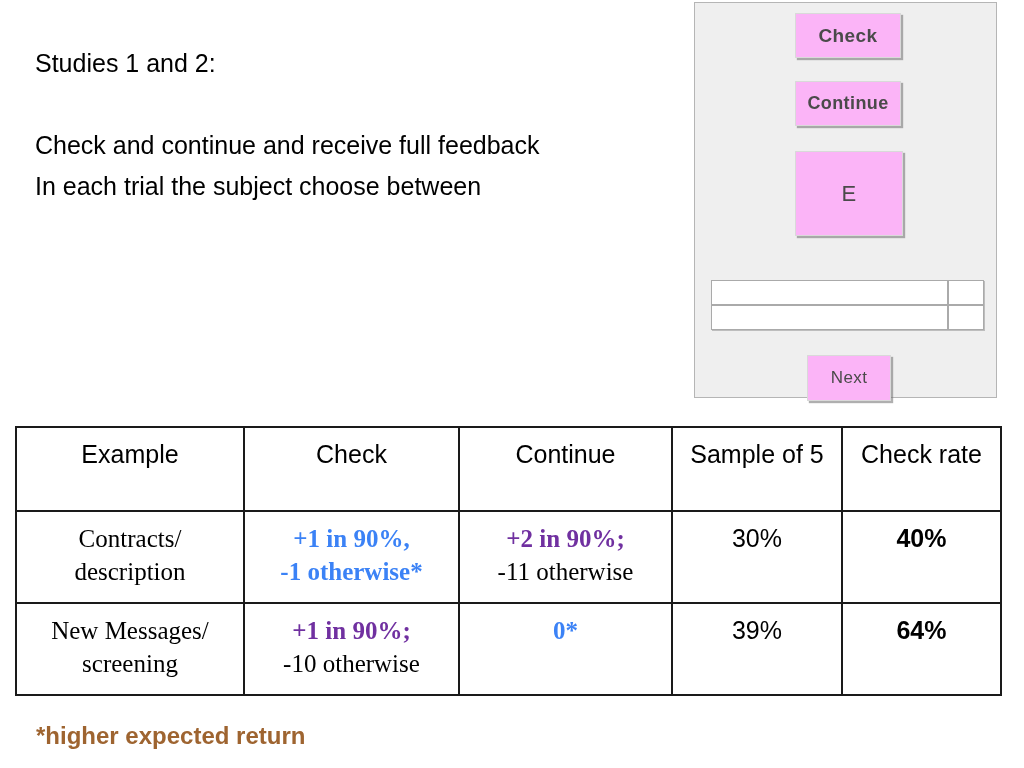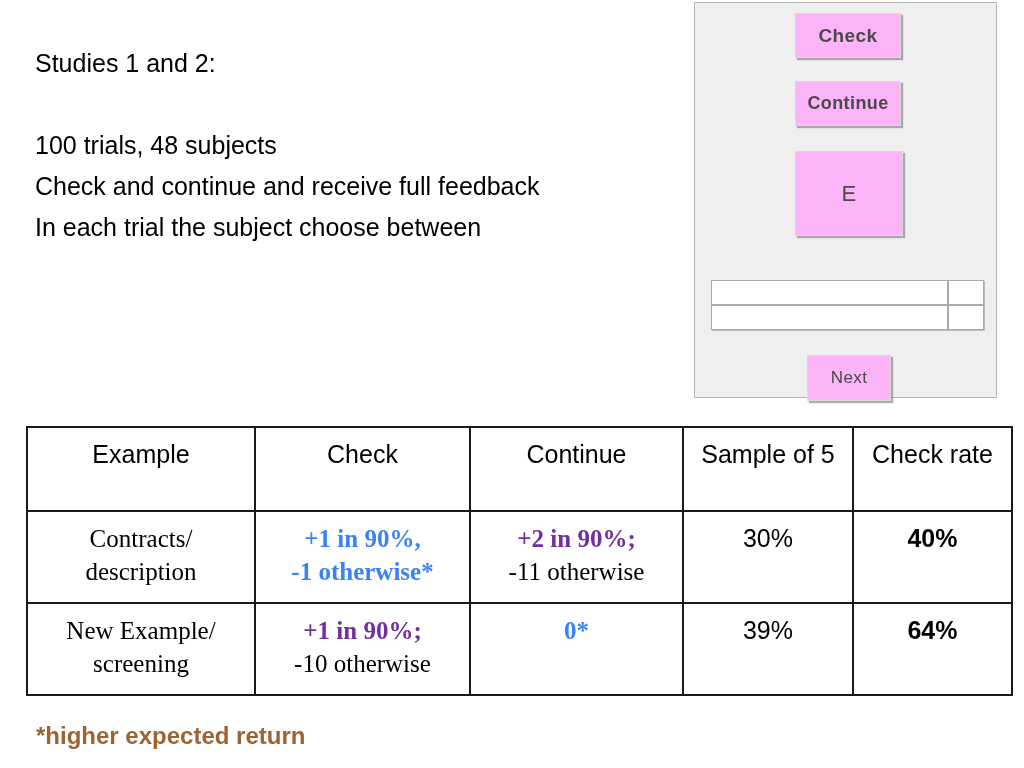--- a/index.html
+++ b/index.html
@@ -111,21 +111,21 @@
     width: 36px;
     background: #ffffff;
     border: 1px solid #aaaaaa;
     box-sizing: border-box;
     box-shadow: 1px 1px 0 rgba(140,140,140,0.5);
   }
 
   
   #results-table {
     position: absolute;
-    left: 26px;
+    left: 15px;
     top: 426px;
     width: 985px;
     border-collapse: collapse;
     table-layout: fixed;
   }
   #results-table td {
     border: 2px solid #1a1a1a;
     text-align: center;
     vertical-align: top;
     padding: 10px 4px 0 4px;
@@ -160,21 +160,20 @@
     color: #9e6430;
     text-align: right;
   }
 </style>
 </head>
 <body>
 
 <div id="intro-block">
   <div class="intro-line">Studies 1 and 2:</div>
   <div class="intro-gap"></div>
-  <div class="intro-line">100 trials, 48 subjects</div>
   <div class="intro-line">Check and continue and receive full feedback</div>
   <div class="intro-line">In each trial the subject choose between</div>
 </div>
 
 <div id="experiment-panel">
 
   <div class="pink-btn" id="btn-check">Check</div>
 
   <div class="pink-btn" id="btn-continue">Continue</div>
 
@@ -223,21 +222,21 @@
       <td>
         <span class="cell-line txt-purple">+2 in 90%;</span>
         <span class="cell-line">-11 otherwise</span>
       </td>
       <td>30%</td>
       <td class="txt-black-bold">40%</td>
     </tr>
 
     <tr class="data-row">
       <td>
-        <span class="cell-line">New Example/</span>
+        <span class="cell-line">New Messages/</span>
         <span class="cell-line">screening</span>
       </td>
       <td>
         <span class="cell-line txt-purple">+1 in 90%;</span>
         <span class="cell-line">-10 otherwise</span>
       </td>
       <td>
         <span class="cell-line txt-brown">0*</span>
         <span class="cell-line"></span>
       </td>

